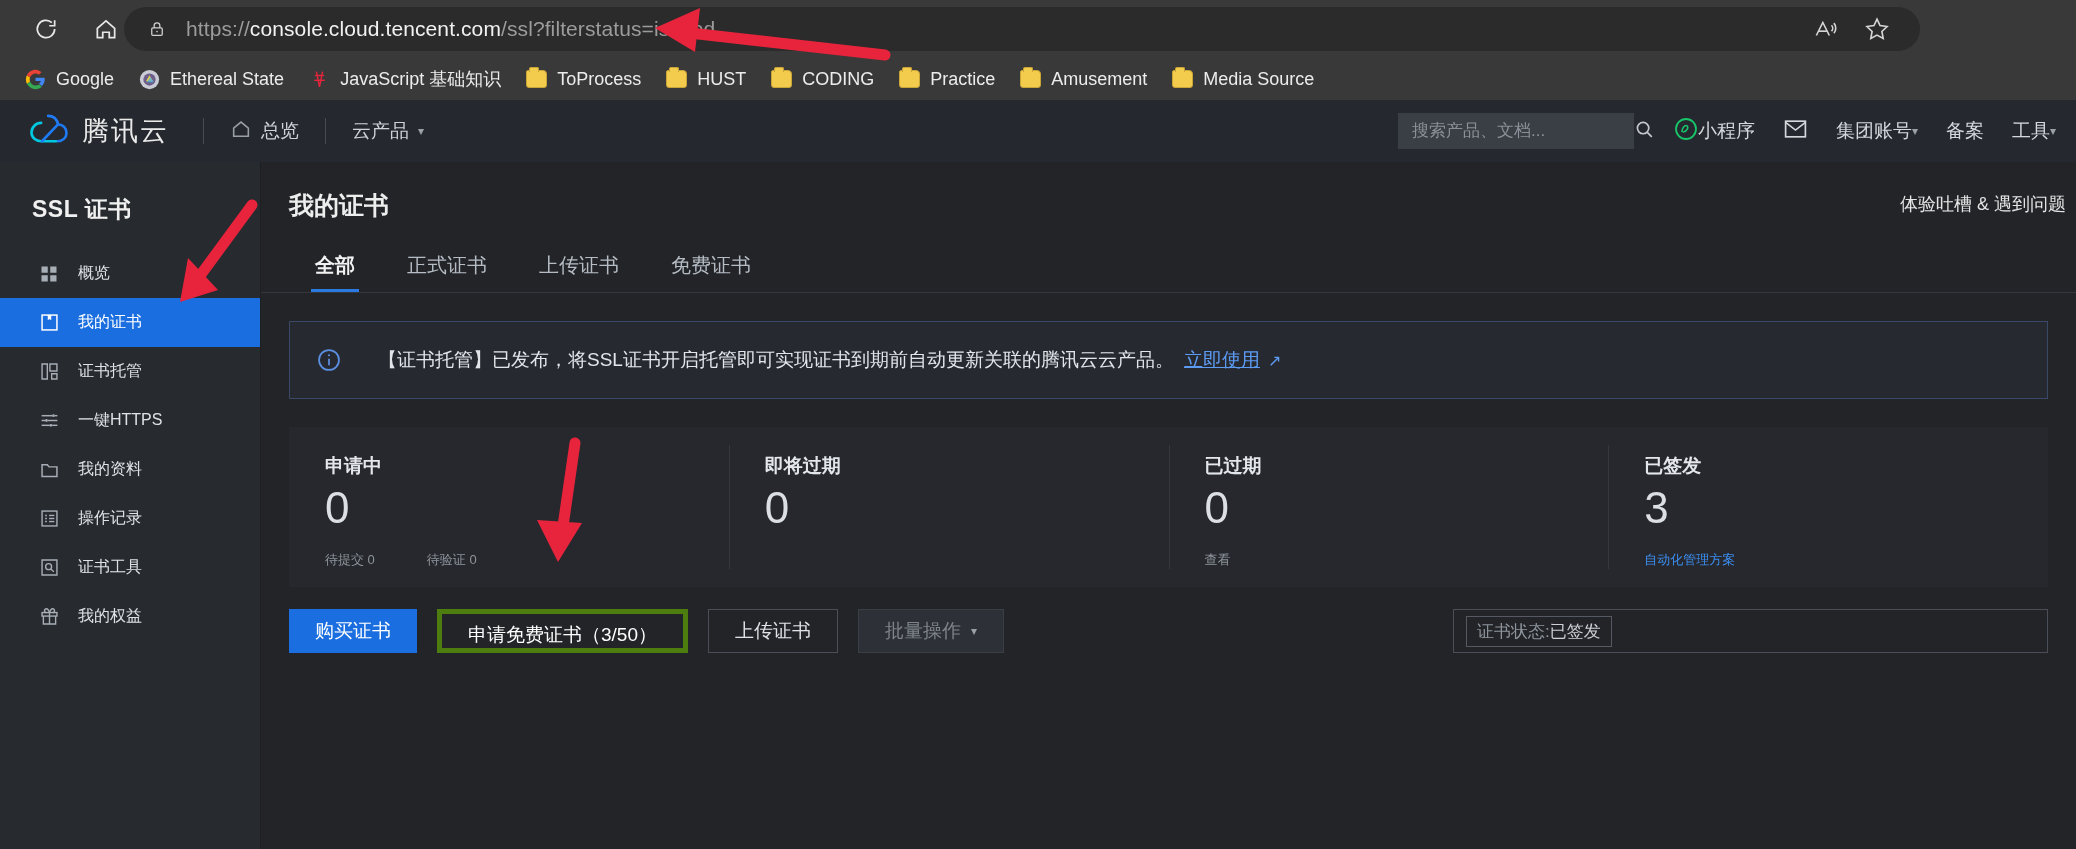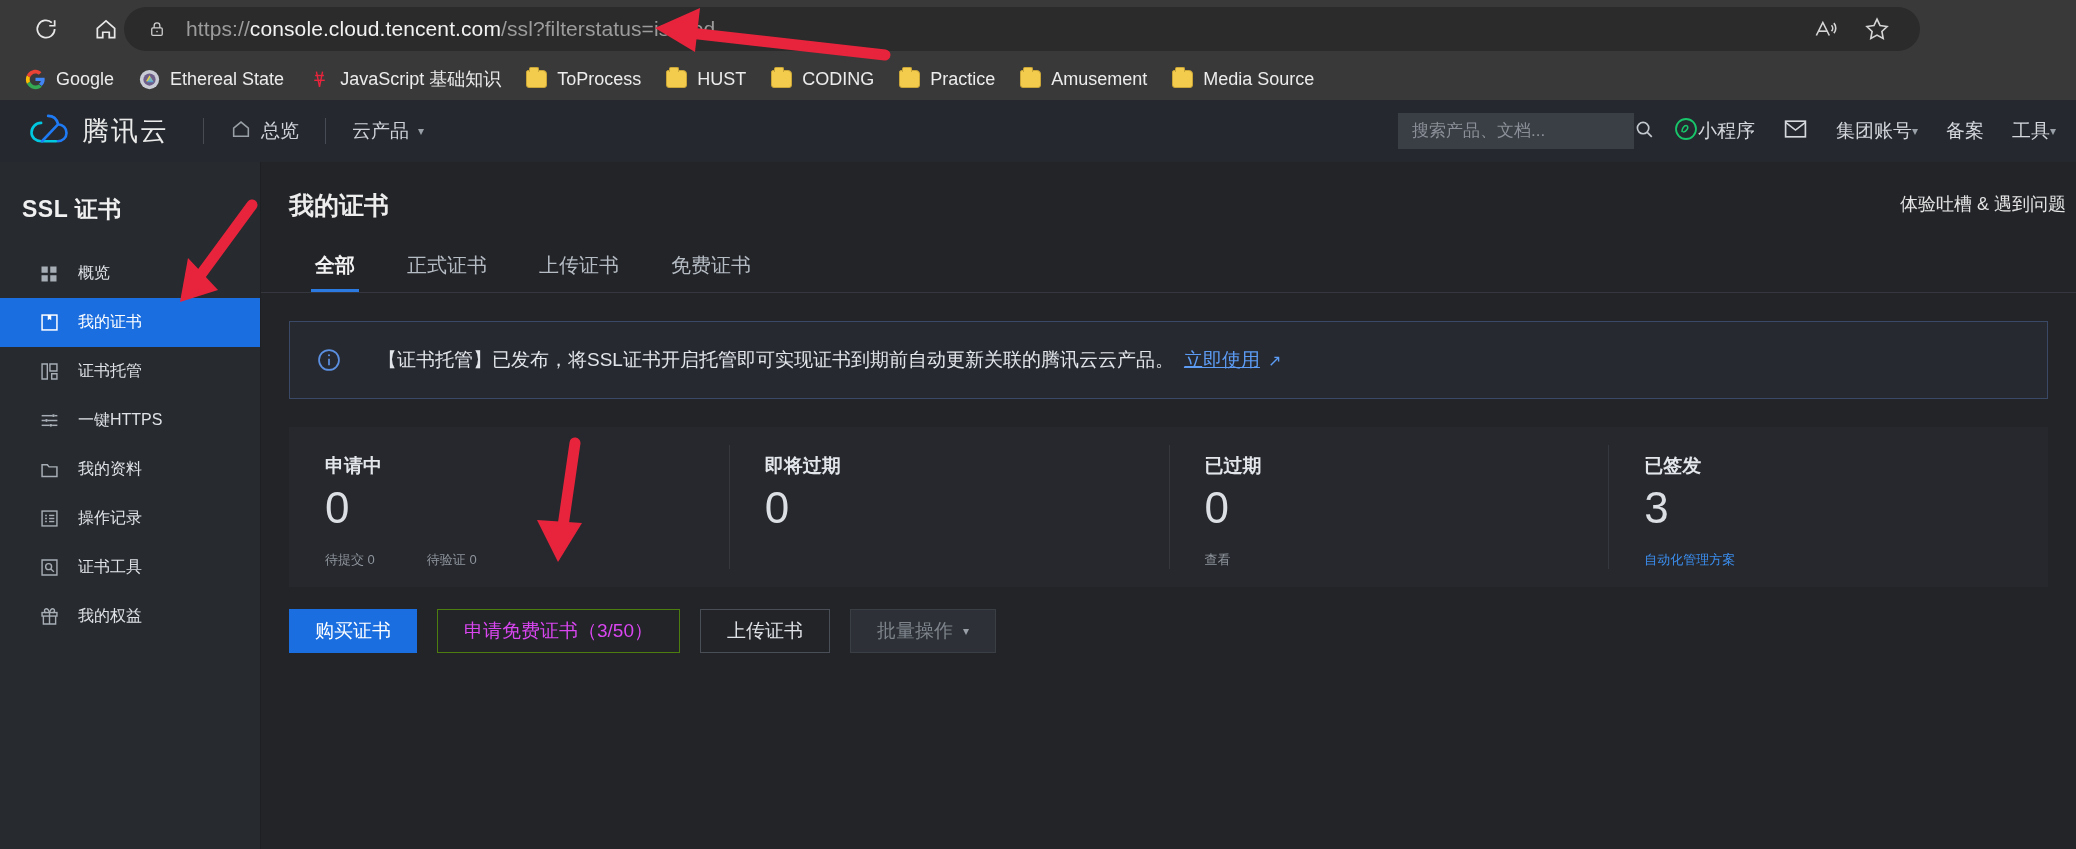--- a/index.html
+++ b/index.html
@@ -84,21 +84,21 @@
     display:flex; align-items:center; font-size:19px; color:#d5d9de;
     padding: 6px 14px; white-space: nowrap;
   }
   .caret { font-size: 12px; color:#9aa0a8; }
 
   
   .sidebar {
     position: absolute; left:0; top:162px; width: 261px; height: 687px;
     background: #272a2f; border-right: 1px solid #1d1f23;
   }
-  .sb-title { font-size: 23px; color:#f0f0f0; font-weight: bold; padding: 32px 0 0 22px; letter-spacing:.5px;}
+  .sb-title { font-size: 23px; color:#f0f0f0; font-weight: bold; padding: 32px 0 0 32px; letter-spacing:.5px;}
   .sb-list { margin-top: 24px; }
   .sb-item {
     display:flex; align-items:center; gap: 18px; height: 49px;
     padding-left: 38px; font-size: 16px; color:#dfe2e6;
   }
   .sb-item.active { background:#1a6ee0; color:#fff; }
   .sb-ico { width:22px; height:22px; flex:none; display:flex; align-items:center; justify-content:center; color:#a8aeb6;}
   .sb-item.active .sb-ico { color:#fff; }
 
   
@@ -154,21 +154,21 @@
   .stat-sub.link { color:#3b8ef0; }
 
   .actions {
     margin: 22px 28px 0 28px; display:flex; align-items:center; gap: 20px; position:relative;
   }
   .btn {
     height: 44px; display:flex; align-items:center; justify-content:center;
     padding: 0 26px; font-size: 19px; white-space: nowrap;
   }
   .btn-primary { background:#1a6ee0; color:#fff; }
-  .btn-outline { background:transparent; border:1px solid #4d7c0f; color:#d946ef; }
+  .btn-outline { background:transparent; border:5px solid #4d7c0f; color:#ffffff;align-items:flex-end; }
   .btn-ghost { background:transparent; border:1px solid #4a4f57; color:#dfe2e6; }
   .btn-disabled { background:#2d3036; border:1px solid #3a3e45; color:#7e848c; gap:10px;}
   .filter-box {
     position:absolute; right: 0; top: 0; width: 595px; height: 44px;
     border:1px solid #4a4f57; display:flex; align-items:center; padding-left: 12px;
   }
   .filter-tag {
     border:1px solid #555a62; padding: 3px 10px; font-size:17px; color:#cdd1d6;
   }
   .filter-tag .k { color:#8f959d; }
@@ -557,20 +557,23 @@
       <span>申请免费证书（3/50）</span>
     </div>
     <div class="btn btn-ghost">
       <span>上传证书</span>
     </div>
     <div class="btn btn-disabled">
       <span>批量操作</span>
       <span class="caret">▾</span>
     </div>
 
+    <div class="filter-box">
+      <span class="filter-tag"><span class="k">证书状态:</span><span>已签发</span></span>
+    </div>
   </div>
 
 </div>
 
 <svg class="annot" viewBox="0 0 2076 849">
 
   <g>
     <path d="M885 55 L672 31" stroke="#e8243c" stroke-width="11" stroke-linecap="round" fill="none"></path>
     <path d="M655 28 L700 8 L695 52 Z" fill="#e8243c"></path>
   </g>

